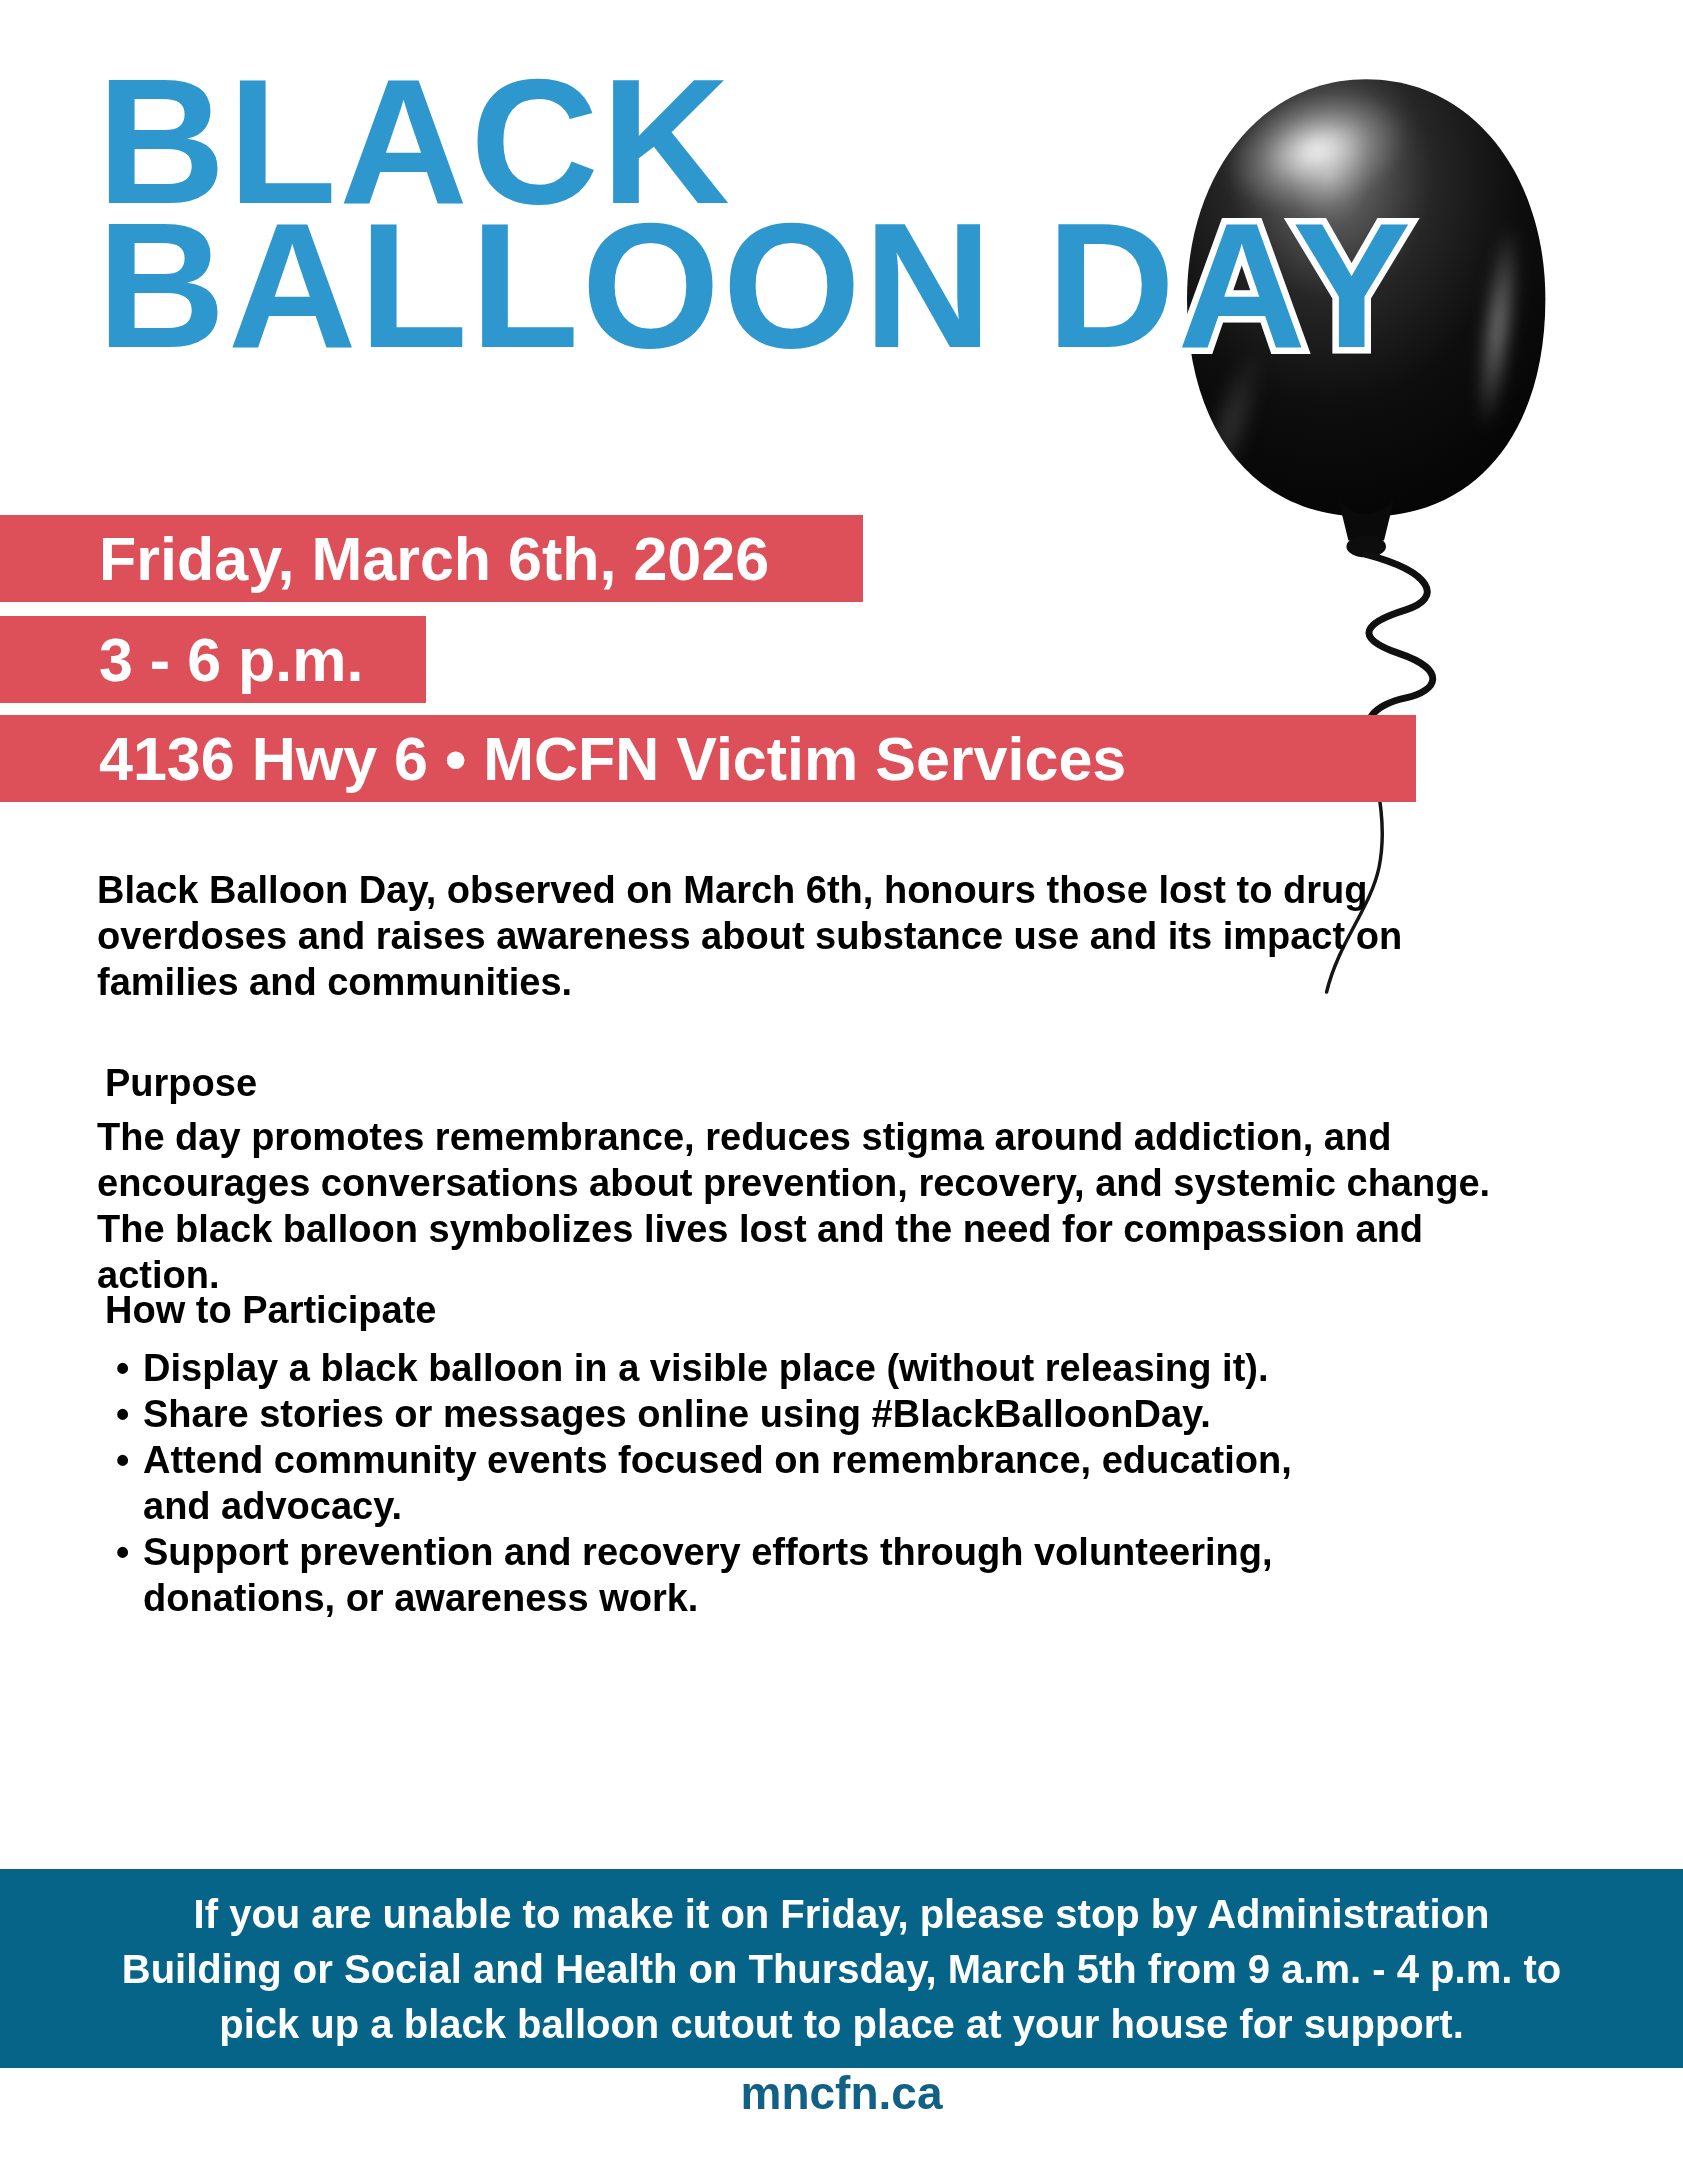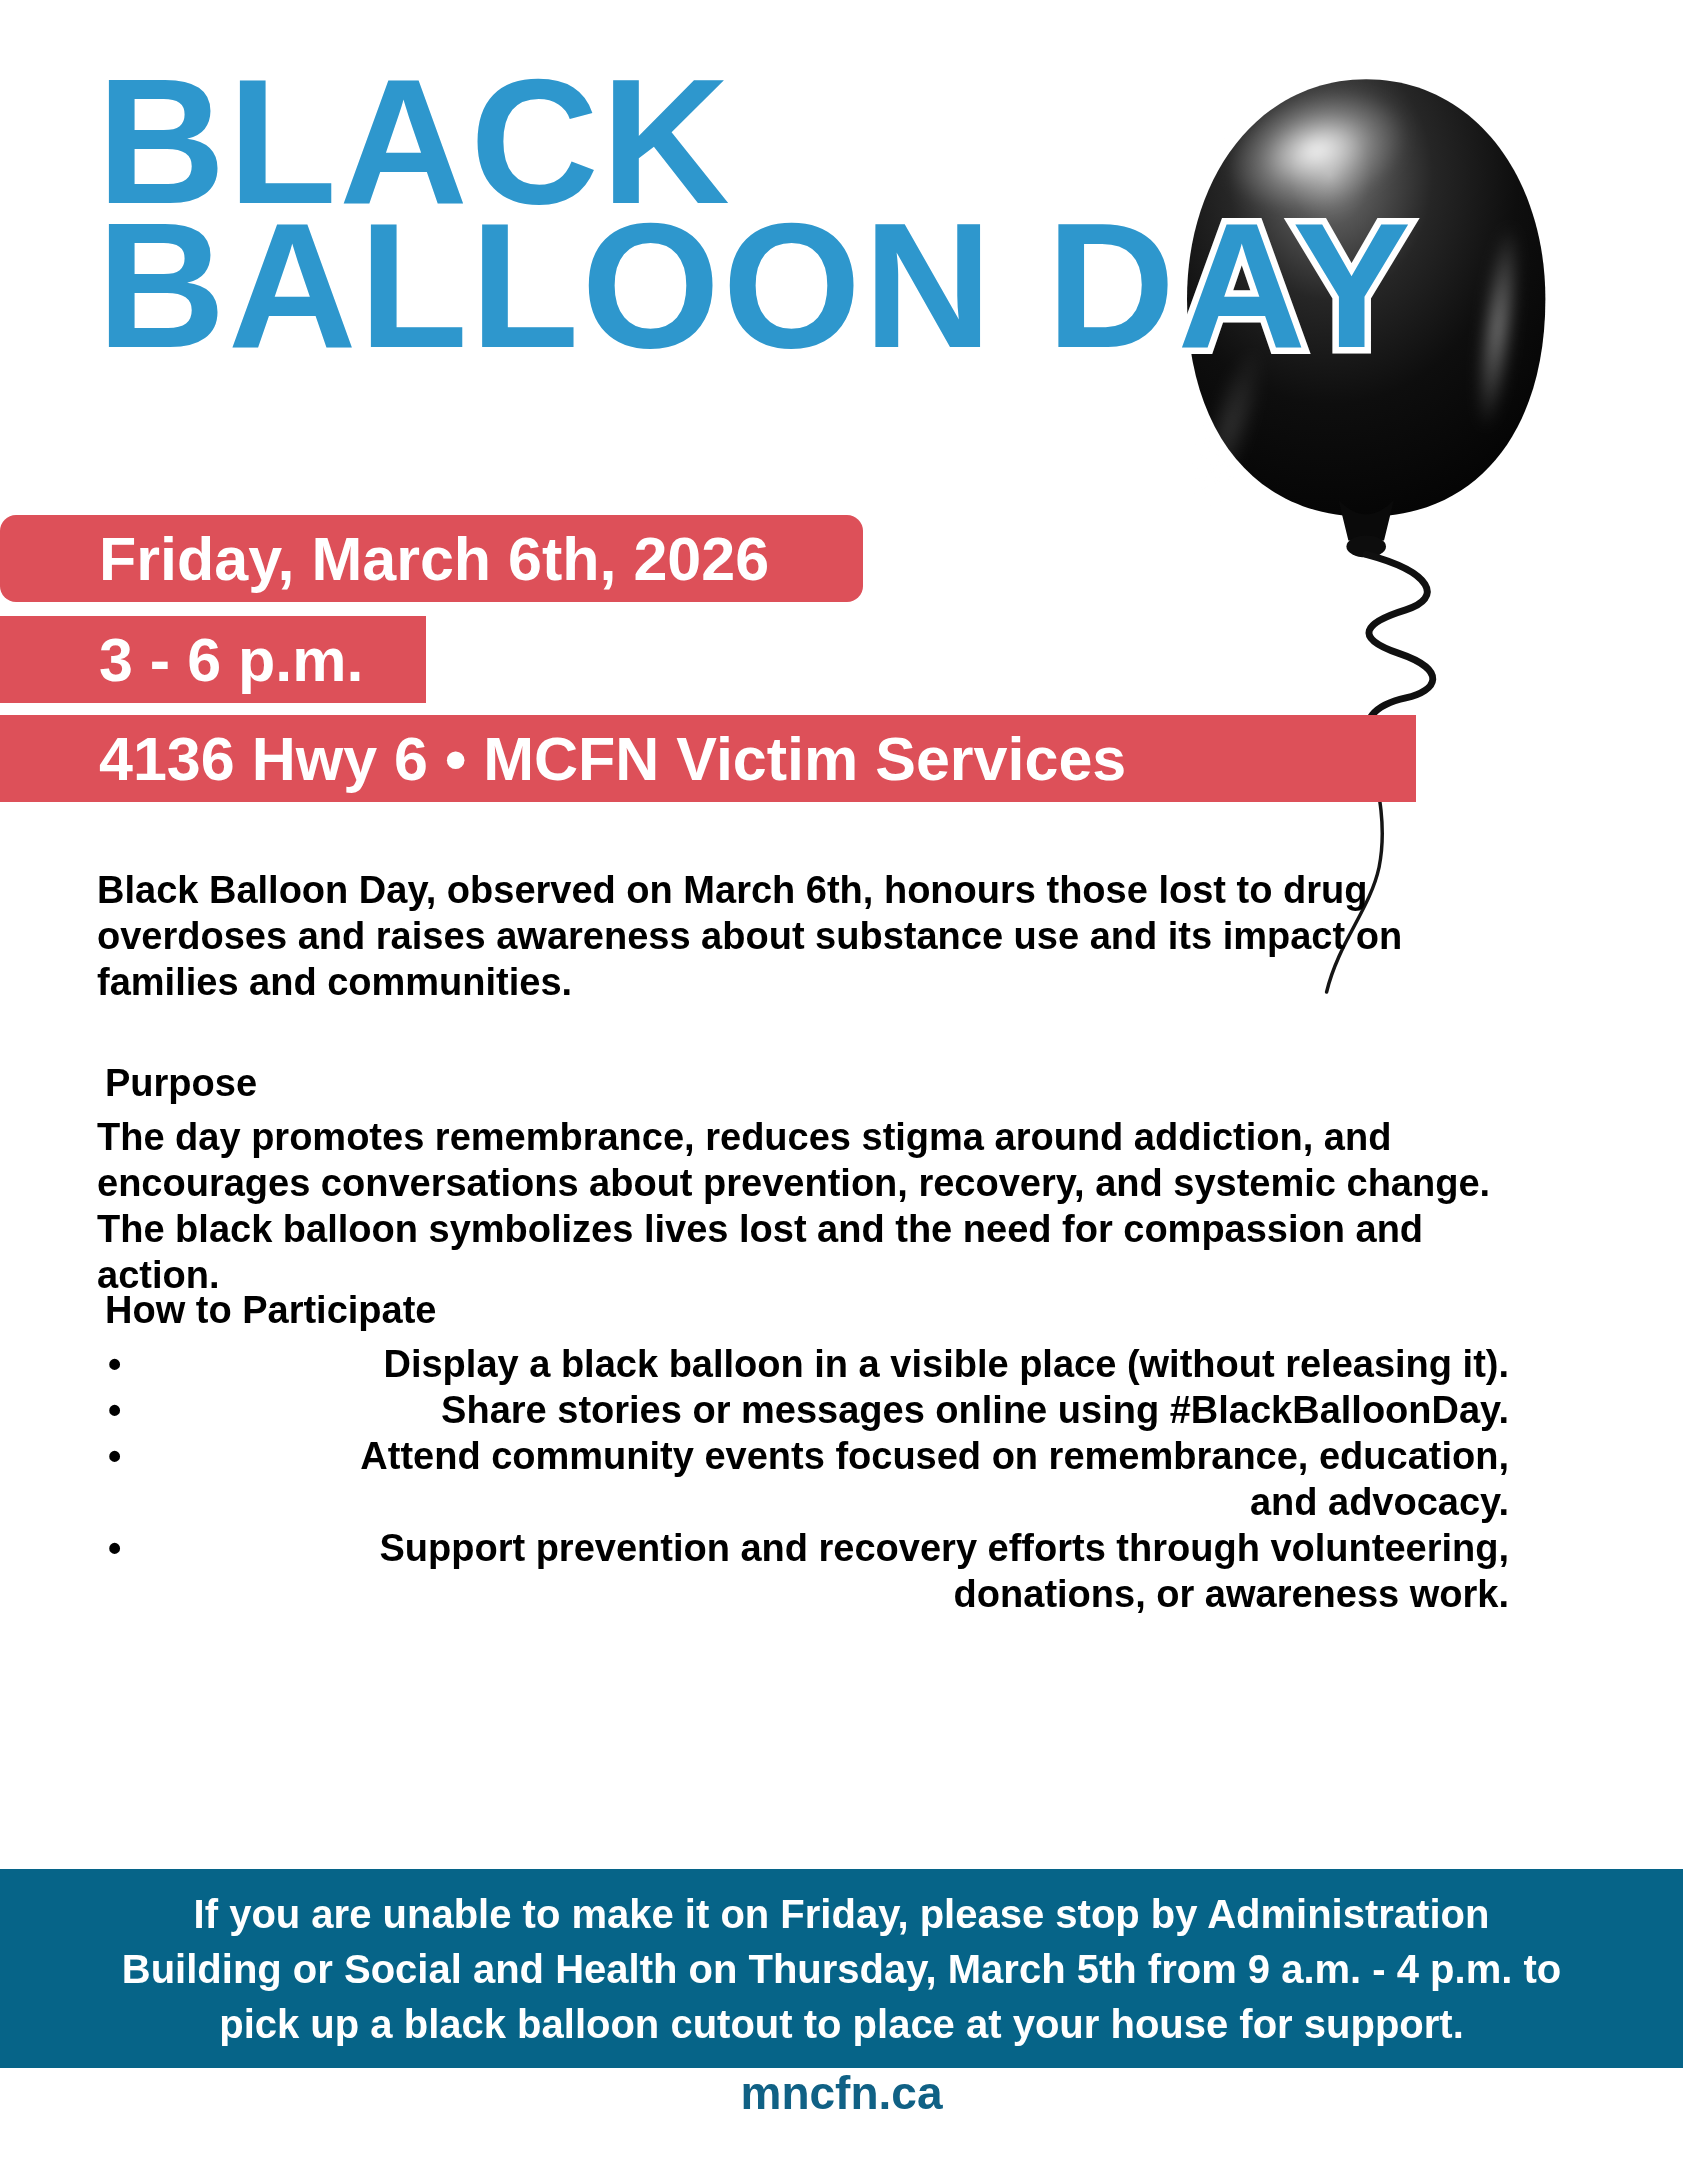--- a/index.html
+++ b/index.html
@@ -27,35 +27,35 @@
   }
   
   .banner{
     position:absolute;left:0;height:87px;z-index:2;
     background:#DD5059;
     display:flex;align-items:center;
     padding-left:99px;box-sizing:border-box;
     color:#ffffff;font-weight:700;font-size:61px;
     white-space:nowrap;
   }
-  #banner-date{top:515px;width:863px;border-radius:16px;}
+  #banner-date{top:515px;width:863px;}
   #banner-time{top:616px;width:426px;}
   #banner-location{top:715px;width:1416px;}
   
   .copy{
     position:absolute;left:97px;width:1416px;z-index:2;
     color:#000;font-weight:700;font-size:38px;line-height:46px;
   }
   #intro{top:829px;}
   #purpose{top:1052px;}
   #participate{top:1279px;}
   #impact{top:1638px;}
   .copy h3{margin:8px;font-size:38px;line-height:46px;font-weight:700;}
   .copy p{margin:0;}
-  .copy ul{margin:4px;padding:0 0 0 34px;list-style:none;text-align:right;}
+  .copy ul{margin:12px;padding:0 0 0 34px;list-style:none;}
   .copy li{position:relative;}
   .copy li::before{
     content:"\2022";
     position:absolute;left:-27px;top:0;
   }
   
   .footer-banner{
     position:absolute;left:0;top:1869px;width:1683px;height:199px;z-index:2;
     background:#066488;color:#ffffff;
     font-weight:700;font-size:40px;line-height:55px;

